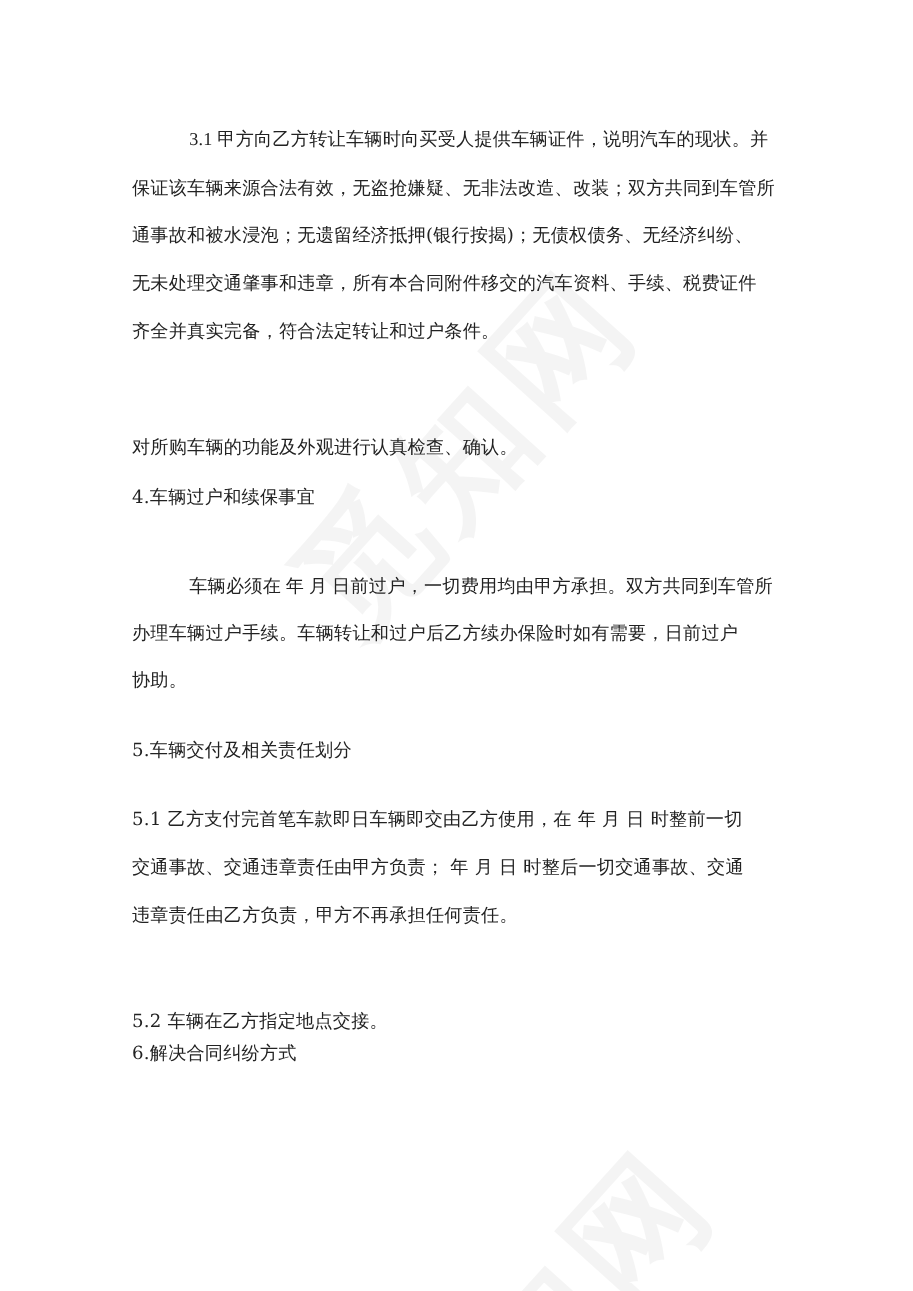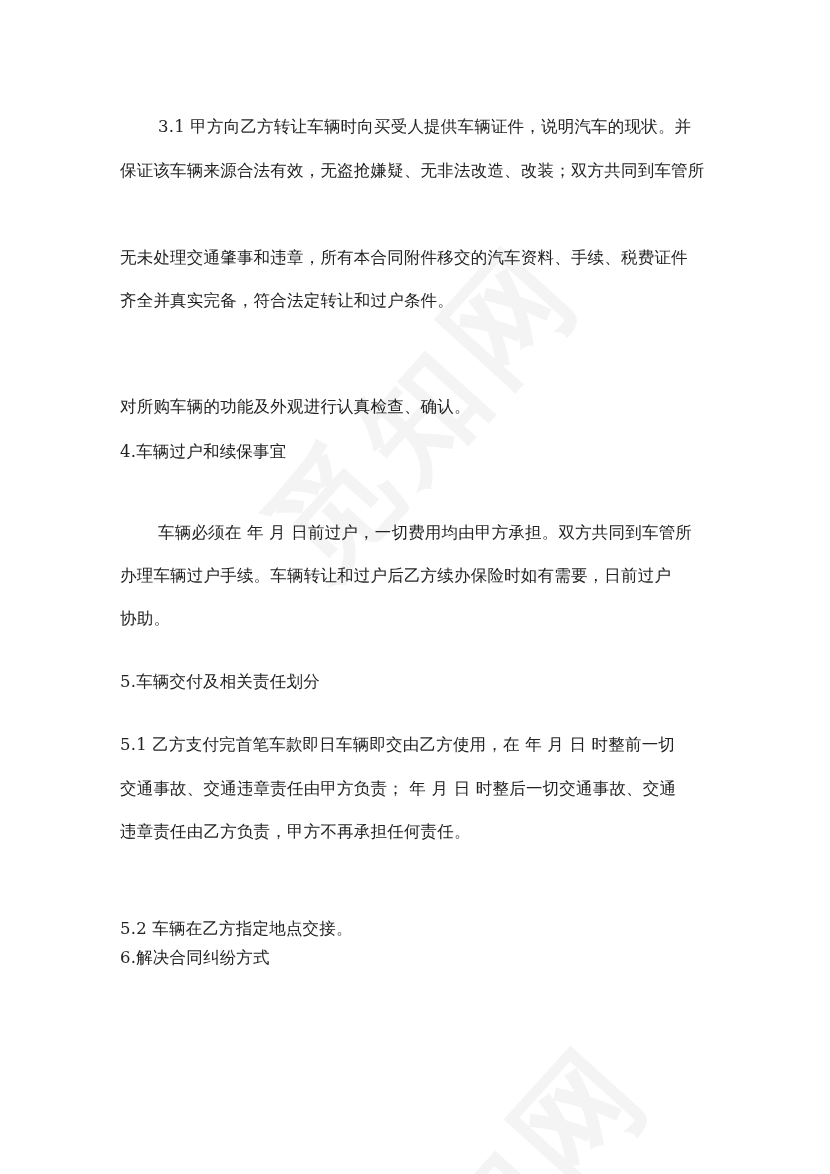--- a/index.html
+++ b/index.html
@@ -39,31 +39,32 @@
     .wm2 { left: 300px; top: 1130px; }
 
     .line {
       position: absolute;
       left: 120px;
       font-size: 16.5px;
       line-height: 24px;
       white-space: nowrap;
       letter-spacing: 0.2px;
     }
-    .indent { left: 158px; }
+    .indent { left: 172px; font-family: Liberation Serif, serif; }
   </style>
 </head>
 <body>
 
 <div class="page">
   <div class="watermark wm1">觅知网</div>
   <div class="watermark wm2">觅知网</div>
 
   <div class="line indent" style="top:115px">3.1  甲方向乙方转让车辆时向买受人提供车辆证件，说明汽车的现状。并</div>
   <div class="line" style="top:159px">保证该车辆来源合法有效，无盗抢嫌疑、无非法改造、改装；双方共同到车管所</div>
+  <div class="line" style="top:202px">通事故和被水浸泡；无遗留经济抵押(银行按揭)；无债权债务、无经济纠纷、</div>
   <div class="line" style="top:289px">齐全并真实完备，符合法定转让和过户条件。</div>
   <div class="line" style="top:246px">无未处理交通肇事和违章，所有本合同附件移交的汽车资料、手续、税费证件</div>
 
   <div class="line" style="top:395px">对所购车辆的功能及外观进行认真检查、确认。</div>
 
   <div class="line" style="top:440px">4.车辆过户和续保事宜</div>
 
   <div class="line indent" style="top:521px">车辆必须在  年  月  日前过户，一切费用均由甲方承担。双方共同到车管所</div>
   <div class="line" style="top:564px">办理车辆过户手续。车辆转让和过户后乙方续办保险时如有需要，日前过户</div>
   <div class="line" style="top:607px">协助。</div>

